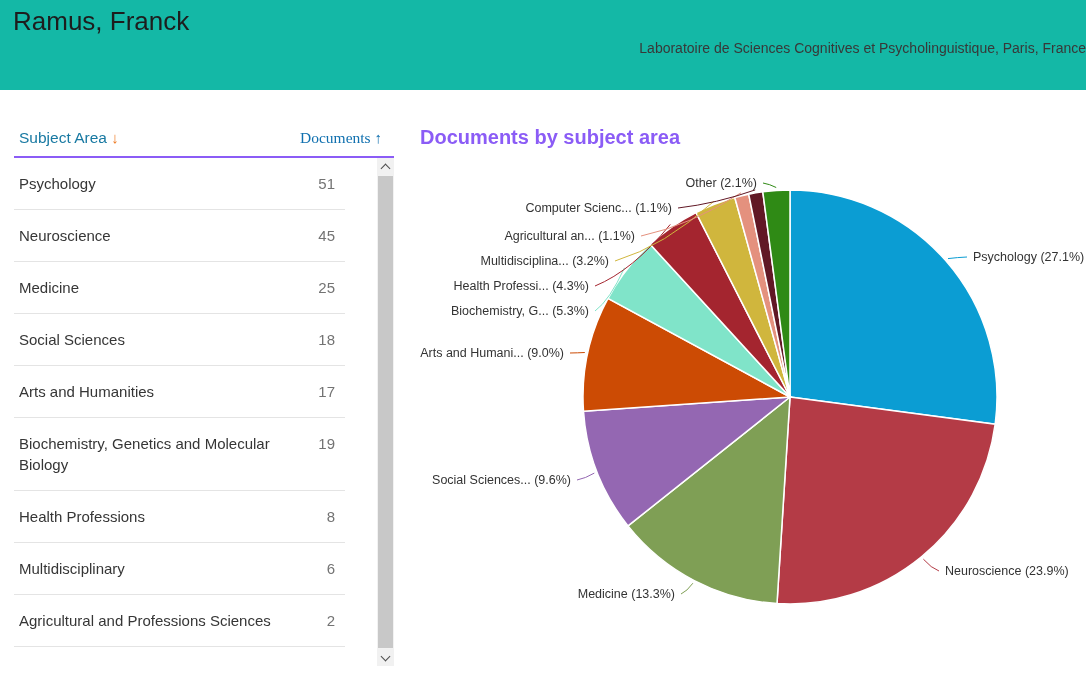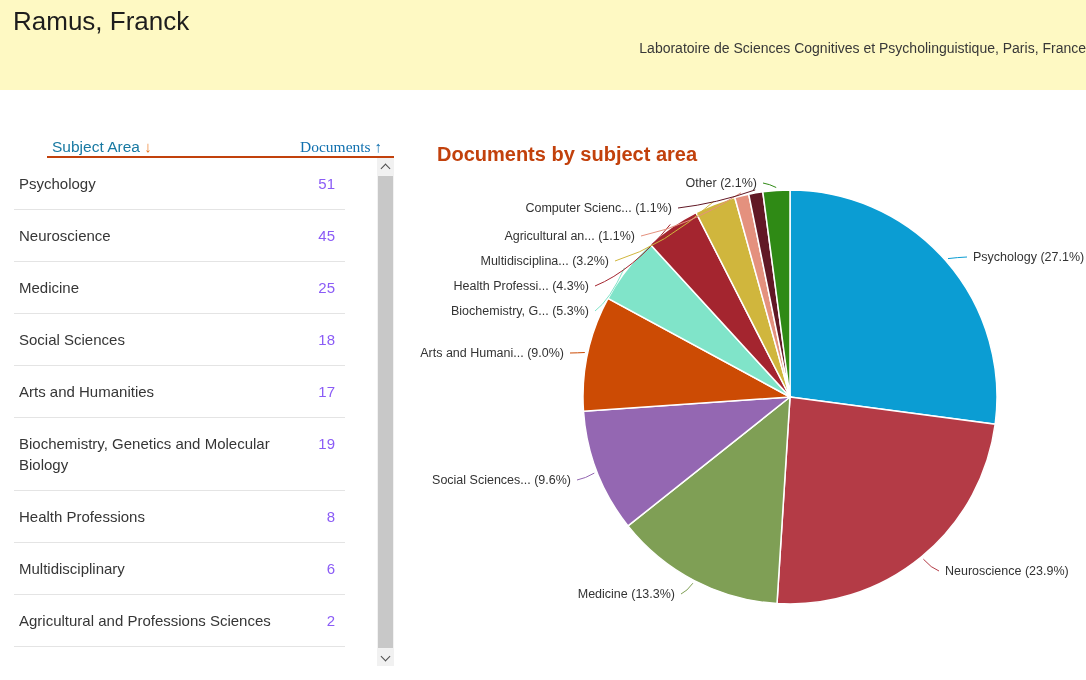--- a/index.html
+++ b/index.html
@@ -3,69 +3,68 @@
 <meta charset="utf-8">
 <style>
   html,body { margin:0; padding:0; }
   body {
     width:1086px; height:680px; position:relative; overflow:hidden;
     background:#ffffff; font-family:"Liberation Sans", sans-serif;
   }
   
   .header-band {
     position:absolute; left:0; top:0; width:1086px; height:90px;
-    background:#fef9c3; box-sizing:border-box; padding:5px 0 0 13px;
+    background:#14b8a6; box-sizing:border-box; padding:5px 0 0 13px;
   }
   .author-name { margin:0; font-size:26px; font-weight:normal; color:#1d1d1d; line-height:32px; }
   .author-affil { font-size:14px; color:#383838; margin-top:3px; line-height:17px;text-align:right; }
   .author-id { font-size:14px; color:#383838; margin-top:4px; line-height:17px; }
 
   
   .panel { position:absolute; left:14px; top:118px; width:380px; }
   .sort-row {
-    display:flex; justify-content:space-between; align-items:flex-end;
+    display:flex; justify-content:space-between; align-items:center;
     box-sizing:border-box; height:40px; padding:2px 12px 0 5px;
-    border-bottom:2px solid #c2410c;
-    margin-left:33px;
+    border-bottom:2px solid #8b5cf6;
   }
   .sort-link { font-size:15.5px; text-decoration:none; cursor:pointer; }
   .sort-link.subj { color:#1879a2; }
   .sort-link.docs { color:#1070af;font-family:Liberation Serif, serif; }
   .arrow-orange { color:#ee7a23; font-size:15px; }
   .arrow-blue { color:#1070af; font-size:15px; }
 
   .table-wrap { display:flex; height:508px; overflow:hidden;gap:32px; }
   .rows { flex:1; overflow:hidden; }
   .row {
     display:flex; justify-content:space-between;
     padding:15px 10px 15px 5px; border-bottom:1px solid #e4e4e4;
     font-size:15px; line-height:21px; color:#363636;
   }
   .row .subject { width:268px; }
-  .row .count { color:#8b5cf6; text-decoration:none; cursor:pointer; }
+  .row .count { color:#737373; text-decoration:none; cursor:pointer; }
 
   
   .scrollbar {
     width:17px; background:#f2f2f2; display:flex; flex-direction:column; align-items:center;
   }
   .sb-btn {
     width:17px; height:17px; background:#f1f1f1; position:relative; cursor:pointer; flex:0 0 auto;
   }
   .chev {
     position:absolute; left:5px; width:6px; height:6px;
     border-left:1.6px solid #4d4d4d; border-top:1.6px solid #4d4d4d;
   }
   .chev.up { top:7px; transform:rotate(45deg); }
   .chev.down { top:4px; transform:rotate(225deg); }
   .sb-thumb { flex:1 1 auto; width:15px; margin:1px 0; background:#c8c8c8; cursor:pointer; }
 
   
   .chart-title {
-    position:absolute; left:420px; top:126px; margin:17px;
-    font-size:20px; font-weight:bold; color:#c2410c;
+    position:absolute; left:420px; top:126px; margin:0;
+    font-size:20px; font-weight:bold; color:#8b5cf6;
   }
   svg.pie { position:absolute; left:0; top:0; }
   .pie-label { font-size:12.5px; fill:#333333; }
 </style>
 </head>
 <body>
 
 <div class="header-band">
   <h1 class="author-name">Ramus, Franck</h1>
   <div class="author-affil">Laboratoire de Sciences Cognitives et Psycholinguistique, Paris, France</div>

